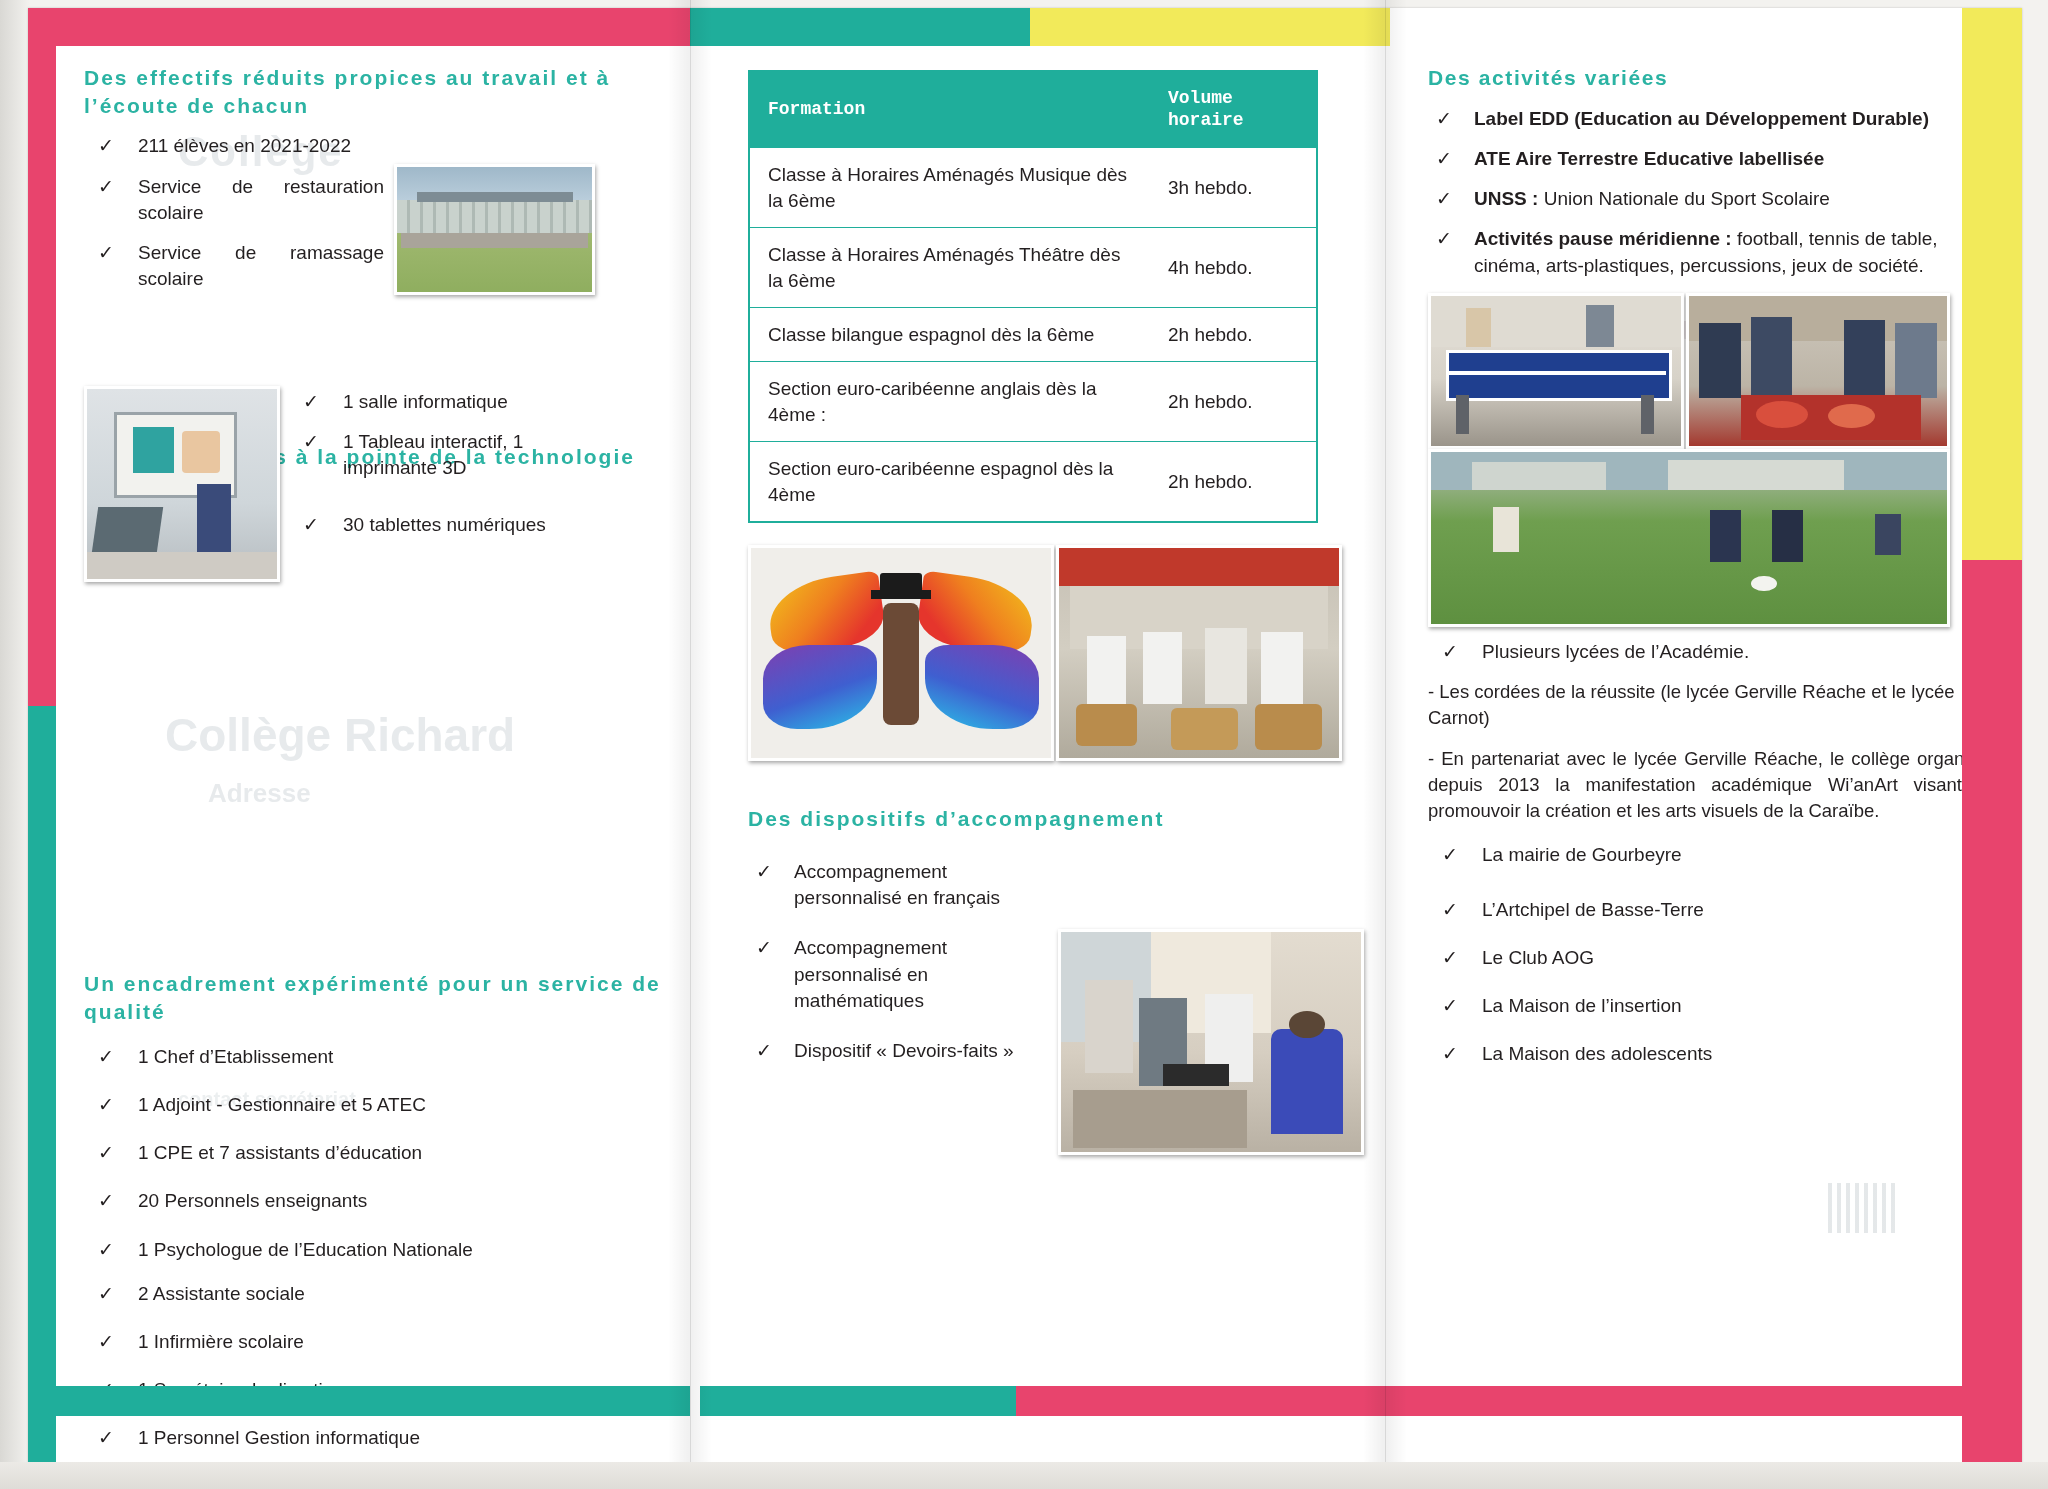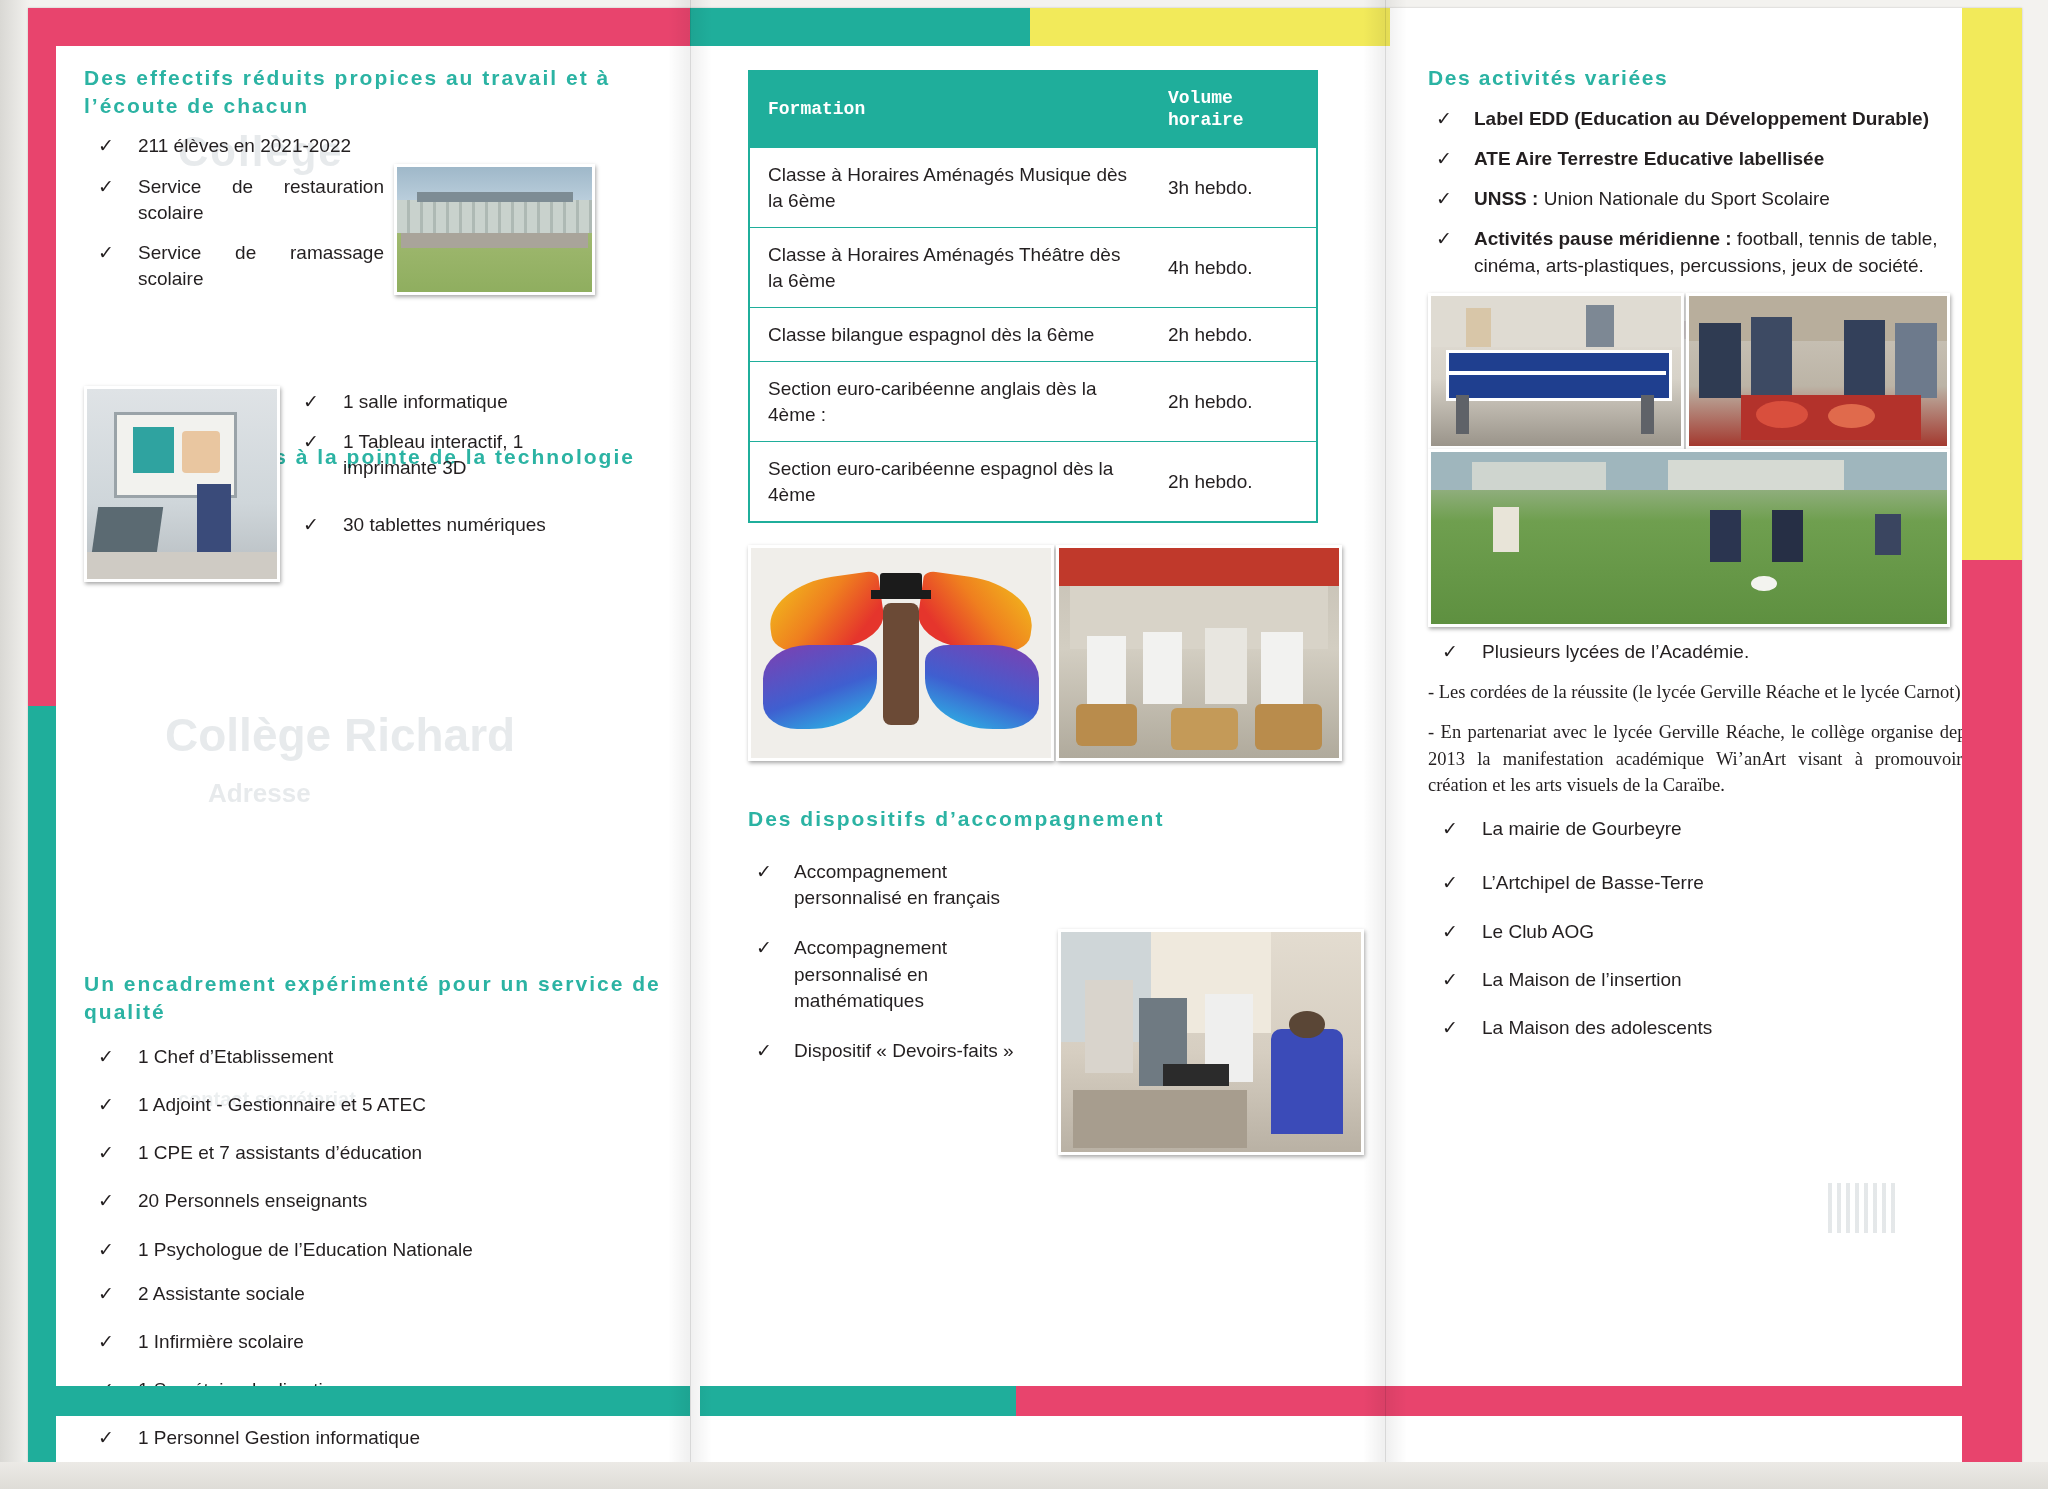--- a/index.html
+++ b/index.html
@@ -130,21 +130,21 @@
   .photo-percussion{position:absolute;left:308px;top:0;width:280px;height:210px;}
 
   .photo-devoirs{position:absolute;left:310px;top:0;width:300px;height:220px;}
 
   
   .c3-photos{position:relative;height:330px;margin-top:10px;}
   .ph-tt{position:absolute;left:0;top:0;width:250px;height:150px;}
   .ph-market{position:absolute;left:258px;top:0;width:258px;height:150px;}
   .ph-foot{position:absolute;left:0;top:156px;width:516px;height:172px;}
 
-  .partner-text{font-size:18.5px;line-height:1.42;margin:14px 0;font-family:Liberation Serif, serif;}
+  .partner-text{font-size:18.5px;line-height:1.42;margin:14px 0;}
   .partner-text.j{text-align:justify;}
 
   
   .ghost{
     position:absolute;
     color:rgba(120,140,150,.18);
     font-weight:bold;
     pointer-events:none;
     user-select:none;
   }

